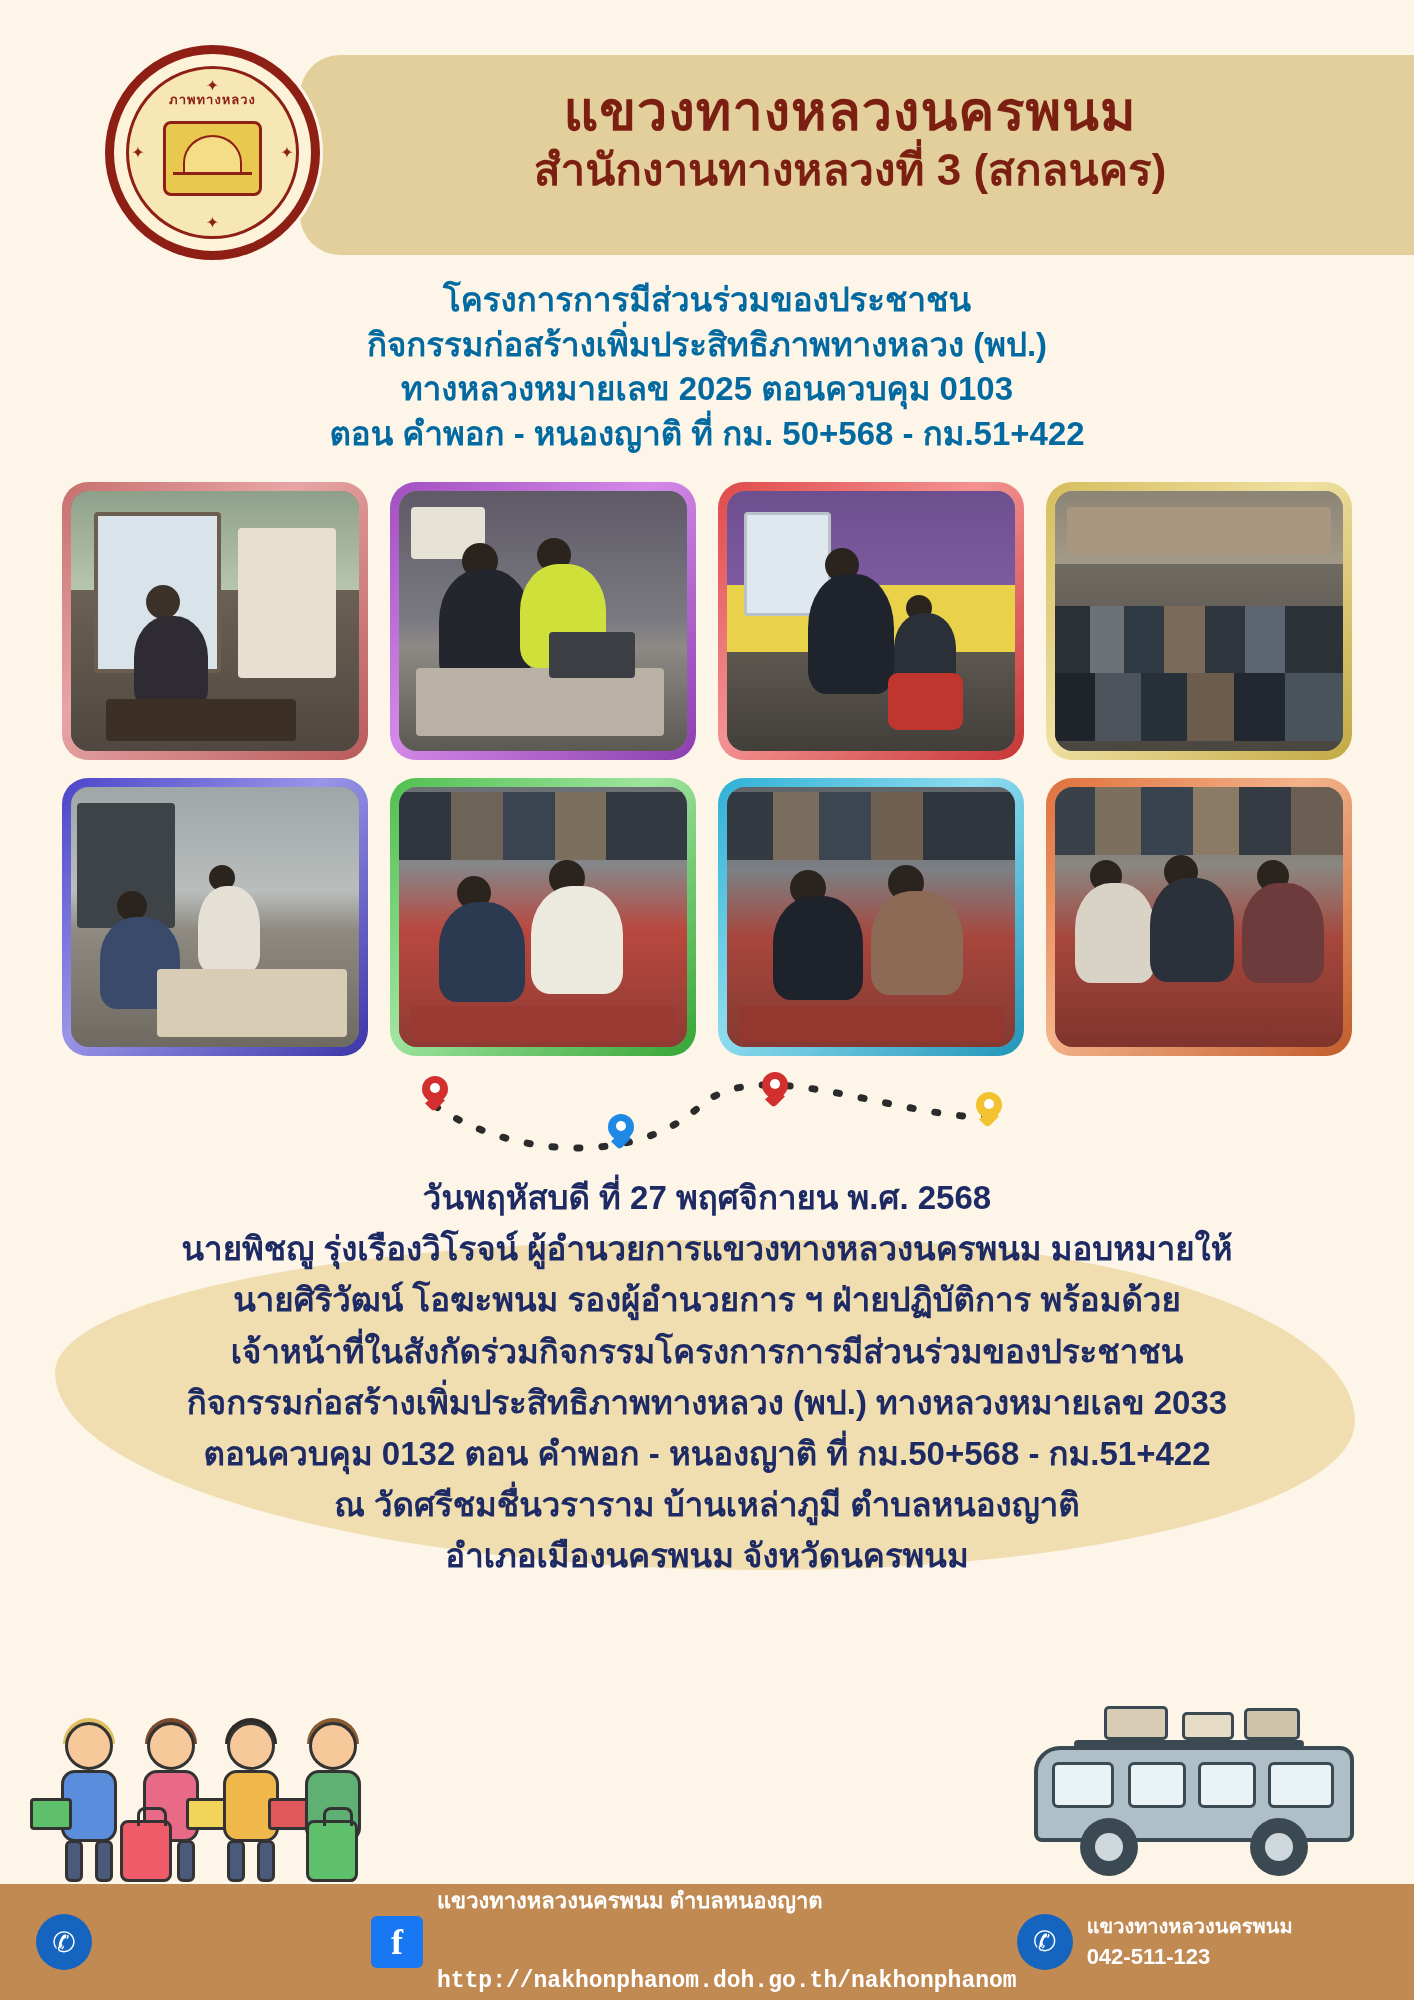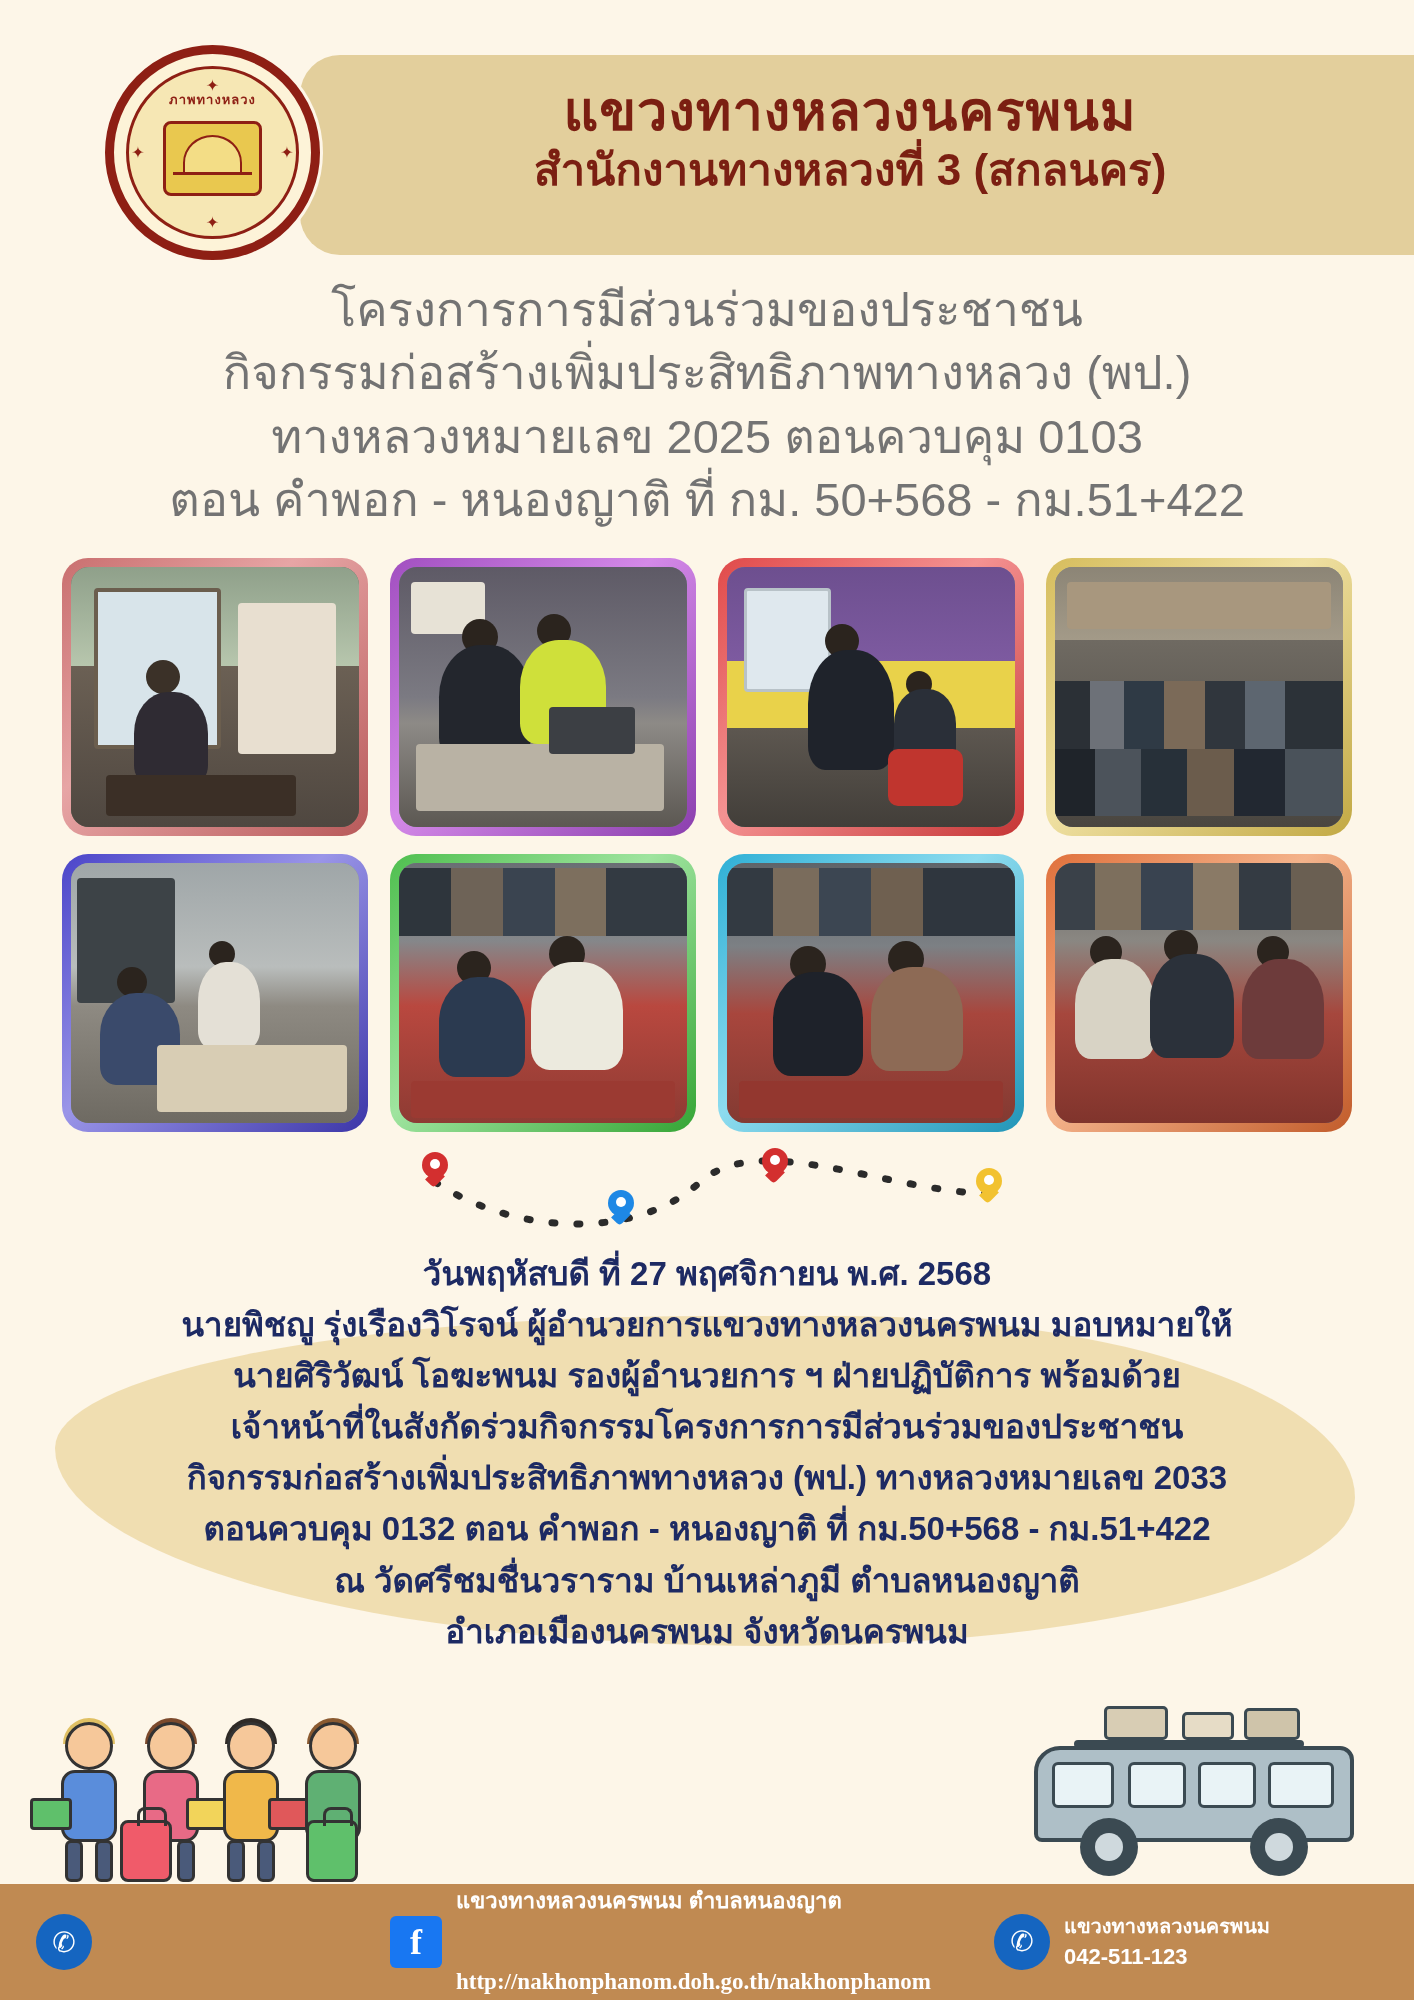--- a/index.html
+++ b/index.html
@@ -111,24 +111,24 @@
   }
   .seal .s1 { left: 50%; top: 24px; margin-left: -8px; }
   .seal .s2 { left: 16px; top: 50%; margin-top: -8px; }
   .seal .s3 { right: 16px; top: 50%; margin-top: -8px; }
   .seal .s4 { left: 50%; bottom: 20px; margin-left: -8px; }
 
   
   .subtitle {
     margin-top: 8px;
     text-align: center;
-    color: #737373;
-    font-size: 47px;
+    color: #0369a1;
+    font-size: 33px;
     line-height: 1.35;
-    font-weight: 400;
+    font-weight: 700;
   }
 
   
   .photos {
     margin: 26px auto 0;
     width: 1290px;
     display: grid;
     grid-template-columns: repeat(4, 1fr);
     gap: 18px 22px;
   }
@@ -316,21 +316,21 @@
     font-size: 28px; flex: 0 0 auto;
   }
   .fb {
     width: 52px; height: 52px; border-radius: 6px;
     background: #1877f2; color: #fff;
     display: flex; align-items: center; justify-content: center;
     font-size: 36px; font-weight: bold; font-family: "Liberation Serif", serif;
     flex: 0 0 auto;
   }
   .ftxt { font-size: 22px; line-height: 1.45; font-weight: bold; }
-  .ftxt .url { font-family: Liberation Serif, serif; font-size: 23px; margin-top: 48px; }
+  .ftxt .url { font-family: Liberation Mono, monospace; font-size: 23px; margin-top: 48px; }
   .ftxt .small { font-size: 20px; }
 </style>
 </head>
 <body>
 
 <div class="poster">
 
   <div class="header">
     <div class="header-band"></div>
 

